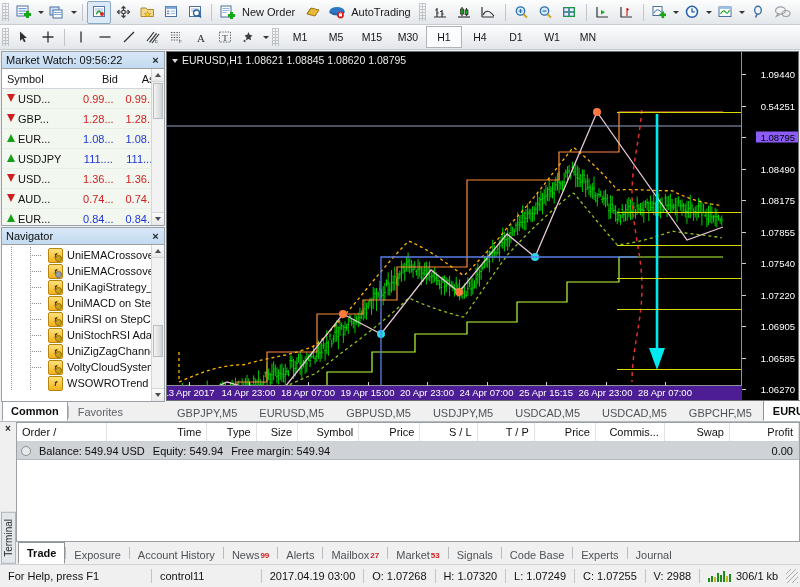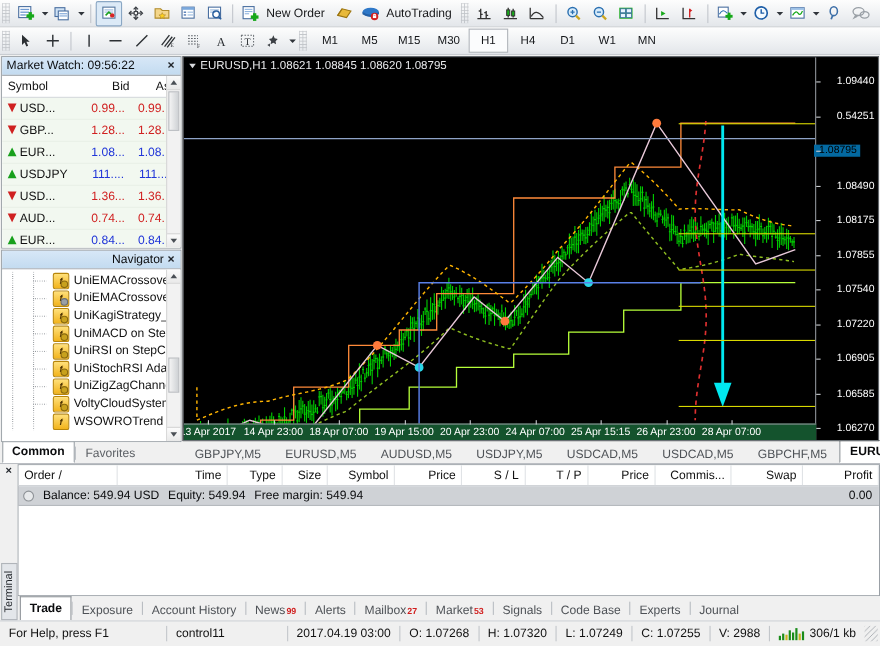--- a/index.html
+++ b/index.html
@@ -89,22 +89,22 @@
   .fx-ico.gray b{background:#9aa0a6;border-color:#6a6f74;}
 
   
   .chartwrap{flex:1;display:flex;flex-direction:column;min-width:0;margin:1px 1px 0 0;}
   .chartbox{flex:1;min-height:0;position:relative;background:#000;border:1px solid #6b7075;overflow:hidden;}
   .chart-title{position:absolute;left:5px;top:2px;color:#e9eaec;font-size:10.5px;z-index:6;white-space:nowrap;}
   .chart-title .tri{display:inline-block;width:0;height:0;border-left:3.5px solid transparent;border-right:3.5px solid transparent;border-top:4px solid #d8dadd;margin-right:4px;vertical-align:middle;}
   .priceaxis{position:absolute;right:0;top:0;bottom:0;width:56px;background:#000;border-left:1px solid #8e9398;z-index:5;}
   .plabel{position:absolute;right:3px;color:#fff;font-size:9.5px;white-space:nowrap;transform:translateY(-50%);}
   .ptick{position:absolute;left:0;width:4px;height:1px;background:#c9ccd0;}
-  .plabel.cur{background:#0369a1;color:#000;right:16px;padding:0 3px 0 5px;}
-  .timeaxis{position:absolute;left:0;right:56px;bottom:0;height:14px;border-top:1px solid #8e9398;z-index:5;background:#14532d;}
+  .plabel.cur{background:#8b5cf6;color:#000;right:0;padding:0 3px 0 5px;}
+  .timeaxis{position:absolute;left:0;right:56px;bottom:0;height:14px;border-top:1px solid #8e9398;z-index:5;background:#4c1d95;}
   .tlabel{position:absolute;top:1px;color:#fff;font-size:9.5px;white-space:nowrap;transform:translateX(-50%);}
   .ttick{position:absolute;top:-4px;width:1px;height:4px;background:#c9ccd0;}
   .fibline{position:absolute;height:1px;background:#d9d900;z-index:4;}
 
   
   .ctabs{height:20px;flex:none;display:flex;align-items:flex-end;background:#f0f0f0;}
   .ctab{height:17px;padding:0 11px;display:flex;align-items:center;font-size:11px;color:#4e5257;}
   .ctab.active{background:#fff;border:1px solid #8f9499;border-bottom:1px solid #fff;color:#0b0c0e;height:19px;font-weight:bold;padding:0 6px 0 9px;}
   .ctab-div{width:1px;height:12px;background:#b9bdc2;align-self:center;}
 
@@ -553,21 +553,21 @@
                 <i></i>
               </div>
             <div class="sb-thumb" style="top:14px;height:34px;"></div>
             <div class="sb-btn bot">
                 <i></i>
               </div>
           </div>
         </div>
       </div>
 
-      <div class="panel" style="flex:1;min-height:0;text-align:right;">
+      <div class="panel" style="flex:1;min-height:0;">
         <div class="panel-head">
           <div class="panel-title">Navigator</div>
           <div class="panel-x">×</div>
         </div>
         <div class="panel-body">
           <div id="nav-rows" style="padding-top:2px;">
               <div class="nav-row">
                 <span class="nav-indent">
                   <span class="nav-elbow"></span>
                 </span>
@@ -1389,21 +1389,21 @@
               <div class="ttick" style="left: 498px;"></div>
             </div>
         </div>
       </div>
 
       <div class="ctabs" id="chart-tabs">
           <div class="ctab">GBPJPY,M5</div>
           <div class="ctab-div"></div>
           <div class="ctab">EURUSD,M5</div>
           <div class="ctab-div"></div>
-          <div class="ctab">AUDUSD,M5</div>
+          <div class="ctab">GBPUSD,M5</div>
           <div class="ctab-div"></div>
           <div class="ctab">USDJPY,M5</div>
           <div class="ctab-div"></div>
           <div class="ctab">USDCAD,M5</div>
           <div class="ctab-div"></div>
           <div class="ctab">USDCAD,M5</div>
           <div class="ctab-div"></div>
           <div class="ctab">GBPCHF,M5</div>
           <div class="ctab-div"></div>
           <div class="ctab active">EURUSD</div>

